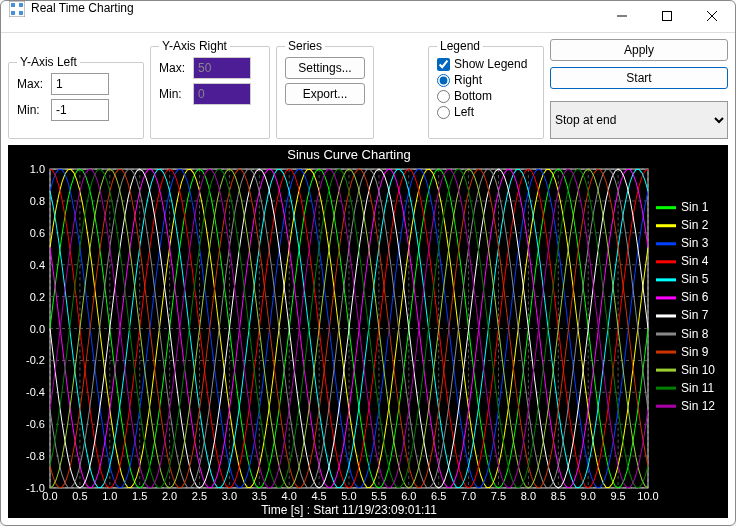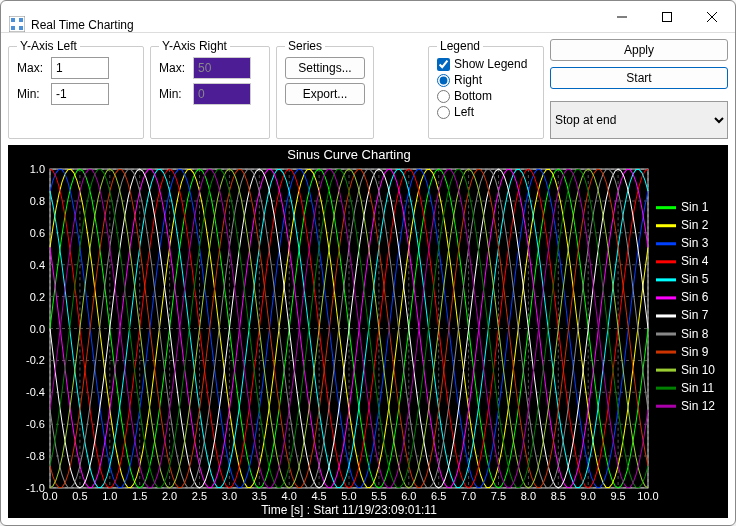--- a/index.html
+++ b/index.html
@@ -1,28 +1,28 @@
 <!DOCTYPE html>
 <html><head>
 <meta charset="utf-8">
 <style>
   * { box-sizing: border-box; }
   html, body { margin: 0; padding: 0; font-family: "Segoe UI", Arial, sans-serif; font-size: 12px; background: #fff; color: #000; }
   .window { width: 736px; height: 526px; border: 1px solid #888; border-radius: 6px; overflow: hidden; display: flex; flex-direction: column; box-shadow: 0 2px 8px rgba(0,0,0,.15); }
-  .titlebar { height: 32px; display: flex; align-items: flex-end; padding: 0 1px 0 8px; border-bottom: 1px solid #ddd; }
+  .titlebar { height: 32px; display: flex; align-items: flex-start; padding: 0 1px 0 8px; border-bottom: 1px solid #ddd; }
   .titlebar-icon { width: 16px; height: 16px; margin-right: 6px; }
   .titlebar-title { flex: 1; font-size: 12px; }
   .winbtns { display: flex; }
   .winbtn { width: 45px; height: 30px; display: flex; align-items: center; justify-content: center; }
   .client { flex: 1; display: flex; flex-direction: column; padding: 6px 7px 7px 7px; }
   .controls { display: flex; gap: 6px; }
   fieldset { border: 1px solid #ccc; border-radius: 2px; padding: 4px 8px 8px 8px; margin: 0; }
   legend { padding: 0 3px; font-size: 12px; }
   .xaxis { width: 106px; }
-  .yleft { width: 136px; }
+  .yleft { width: 136px; margin-top: 16px; }
   .yright { width: 120px; }
   .series { width: 94px; }
   .legendbox { width: 116px; margin-left: 48px; }
   .rightcol { flex: 1; display: flex; flex-direction: column; gap: 6px; align-items: stretch;}
   .row { display: flex; align-items: center; gap: 6px; margin-bottom: 4px; }
   .num { width: 58px; height: 22px; border: 1px solid #999; padding: 2px 4px; font-size: 12px; }
   .num.disabled { background: #4c1d95; color: #888; border-color: #ccc; }
   .lbl { font-size: 12px; min-width: 28px; }
   input[type=radio], input[type=checkbox] { margin: 0 4px 0 0; accent-color: #0067c0; }
   label.opt { display: flex; align-items: center; font-size: 12px; margin-bottom: 2px; }

